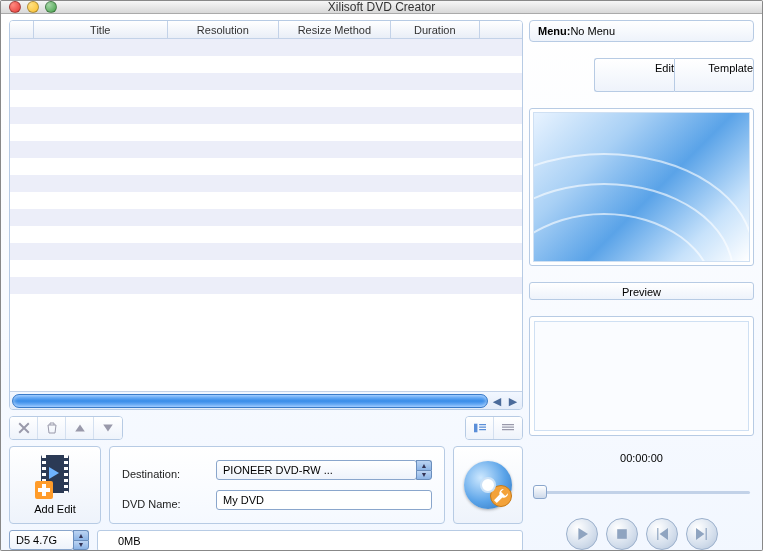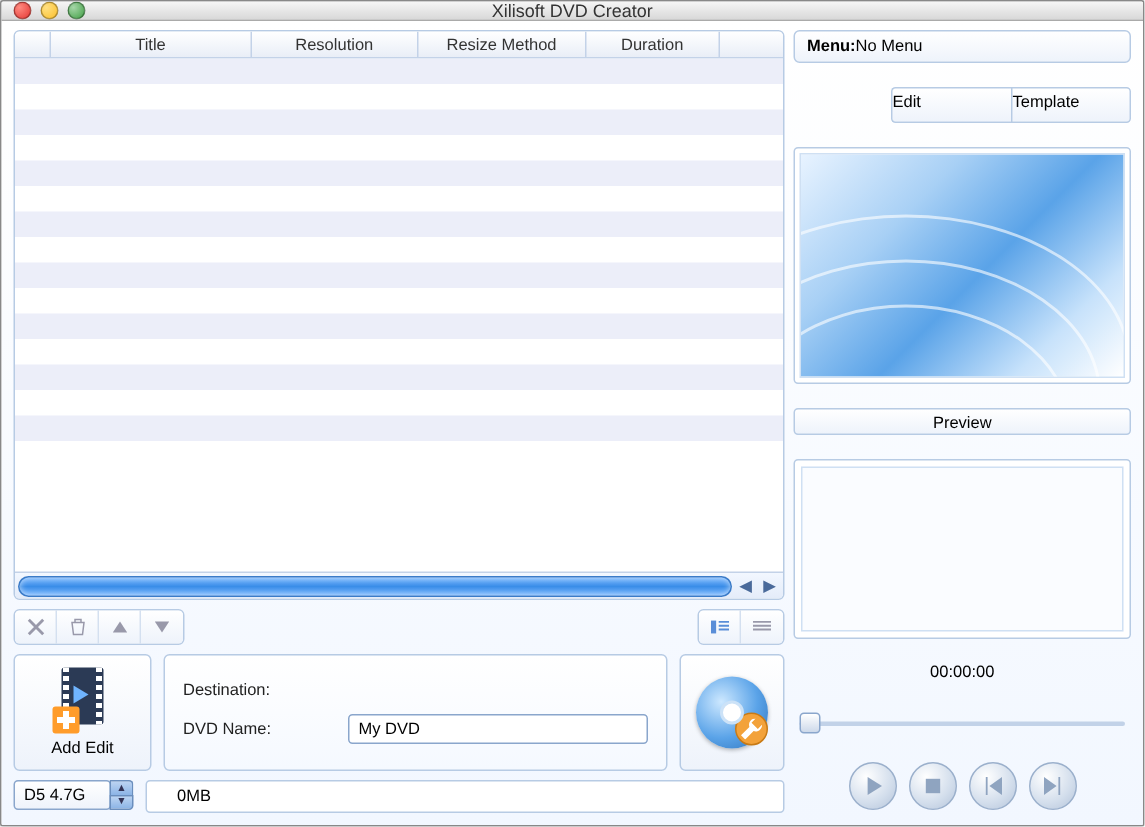--- a/index.html
+++ b/index.html
@@ -48,21 +48,21 @@
 .addfiles .icon { width: 40px; height: 44px; position: relative; }
 .film { position: absolute; top: 0; left: 6px; width: 28px; height: 38px; background: #2b3a55; border-radius: 2px; }
 .film::before, .film::after { content:""; position:absolute; top:0; bottom:0; width:4px; background: repeating-linear-gradient(#fff 0 3px,#2b3a55 3px 6px);}
 .film::before { left: 1px; } .film::after { right: 1px; }
 .playtri { position:absolute; top:12px; left:14px; width:0;height:0;border-left:10px solid #6fb4ff;border-top:6px solid transparent;border-bottom:6px solid transparent;}
 .plus { position:absolute; bottom:0; left:0; width:18px;height:18px; background:#ff9c2a; border-radius:2px; }
 .plus::before,.plus::after{content:"";position:absolute;background:#fff;}
 .plus::before{left:7px;top:3px;width:4px;height:12px;}
 .plus::after{top:7px;left:3px;height:4px;width:12px;}
 .dest-panel { flex: 1; border: 1px solid #b7cbe4; border-radius: 4px; background: linear-gradient(#fff,#f5f9ff); padding: 10px 12px; display:flex; flex-direction:column; gap:10px; justify-content:center;}
-.form-row { display: flex; align-items: center; gap: 26px; }
+.form-row { display: flex; align-items: flex-end; gap: 10px; }
 .form-row label { width: 84px; text-align: left; color: #222; }
 .select, .textin { flex: 1; height: 20px; border: 1px solid #8aa6cc; border-radius: 3px; padding: 0 6px; background: linear-gradient(#fff,#eef3fb); display:flex; align-items:center; justify-content:space-between; }
 .textin { background:#fff; }
 .stepper { width: 16px; height: 20px; display:flex; flex-direction:column; margin-left: -1px; }
 .stepper div { flex:1; background: linear-gradient(#bcd4f2,#8cb4e6); border:1px solid #6a8ebd; font-size:7px; display:flex;align-items:center;justify-content:center; color:#335; cursor:pointer;}
 .stepper div:first-child { border-radius: 0 3px 0 0; border-bottom:none;}
 .stepper div:last-child { border-radius: 0 0 3px 0; }
 .burn-btn { width: 70px; border:1px solid #b7cbe4; border-radius:4px; background: linear-gradient(#fff,#eef3fb); display:flex;align-items:center;justify-content:center; cursor:pointer;}
 .burn-disc { width: 48px; height:48px; border-radius:50%; background: radial-gradient(circle at 35% 35%, #cde8ff, #5aa3e8 55%, #2b6fb8); position:relative; box-shadow: 0 1px 3px rgba(0,0,0,0.3);}
 .burn-disc::after{content:"";position:absolute;top:50%;left:50%;width:12px;height:12px;background:#fff;border-radius:50%;transform:translate(-50%,-50%);border:2px solid #cce2f7;}
@@ -71,21 +71,21 @@
 
 
 .diskrow { display:flex; gap:8px; height:22px; }
 .diskselect { width: 80px; display:flex; }
 .disksize { flex:1; border:1px solid #b7cbe4; border-radius:3px; background:#fff; padding:0 20px; line-height:20px; }
 
 
 .menuheader { height: 22px; border:1px solid #b7cbe4; border-radius:4px; background: linear-gradient(#fff,#eef3fb); display:flex; align-items:center; padding: 0 8px;}
 .menuheader b { font-weight: bold; }
 .tabrow { display:flex; justify-content:flex-end; gap:0; }
-.tab { width: 80px; height: 24px; border:1px solid #b7cbe4; background:linear-gradient(#fff,#eef3fb); text-align:left; line-height:18px; cursor:pointer;}
+.tab { width: 80px; height: 34px; border:1px solid #b7cbe4; background:linear-gradient(#fff,#eef3fb); text-align:right; line-height:18px; cursor:pointer;}
 .tab:first-child { border-radius: 3px 0 0 3px; border-right:none;}
 .tab:last-child { border-radius: 0 3px 3px 0;}
 .menuthumb { border:1px solid #b7cbe4; border-radius:3px; padding:3px; background:#fff;}
 .menuthumb-inner { height: 150px; background: linear-gradient(135deg,#e8f3ff 0%, #a8d0f5 30%, #5aa3e8 55%, #c7e2fb 80%, #fff 100%); border:1px solid #cfe0f3; position:relative; overflow:hidden;}
 .swoosh{position:absolute;border:2px solid rgba(255,255,255,0.6);border-radius:50%;}
 .s1{width:300px;height:200px;left:-80px;top:40px;}
 .s2{width:260px;height:180px;left:-60px;top:70px;}
 .s3{width:220px;height:160px;left:-40px;top:100px;}
 .previewlabel { text-align:center; height:18px; line-height:18px; border:1px solid #b7cbe4; background:linear-gradient(#fff,#eef3fb); border-radius:3px;}
 .previewbox { flex:1; border:1px solid #b7cbe4; border-radius:3px; padding:4px; background:#fff;}
@@ -192,20 +192,29 @@
           <div class="icon">
             <div class="film"></div>
               <div class="playtri"></div>
               <div class="plus"></div>
           </div>
           <span>Add Edit</span>
         </div>
         <div class="dest-panel">
           <div class="form-row">
             <label>Destination:</label>
+            <div style="flex:1;display:flex;">
+              <div class="select">
+                <span>PIONEER DVD-RW  ...</span>
+              </div>
+              <div class="stepper">
+                  <div>▲</div>
+                  <div>▼</div>
+                </div>
+            </div>
           </div>
           <div class="form-row">
             <label>DVD Name:</label>
             <input class="textin" value="My DVD" style="">
           </div>
         </div>
         <div class="burn-btn">
           <div class="burn-disc">
             <div class="wrench">
               <svg viewBox="0 0 10 10">

